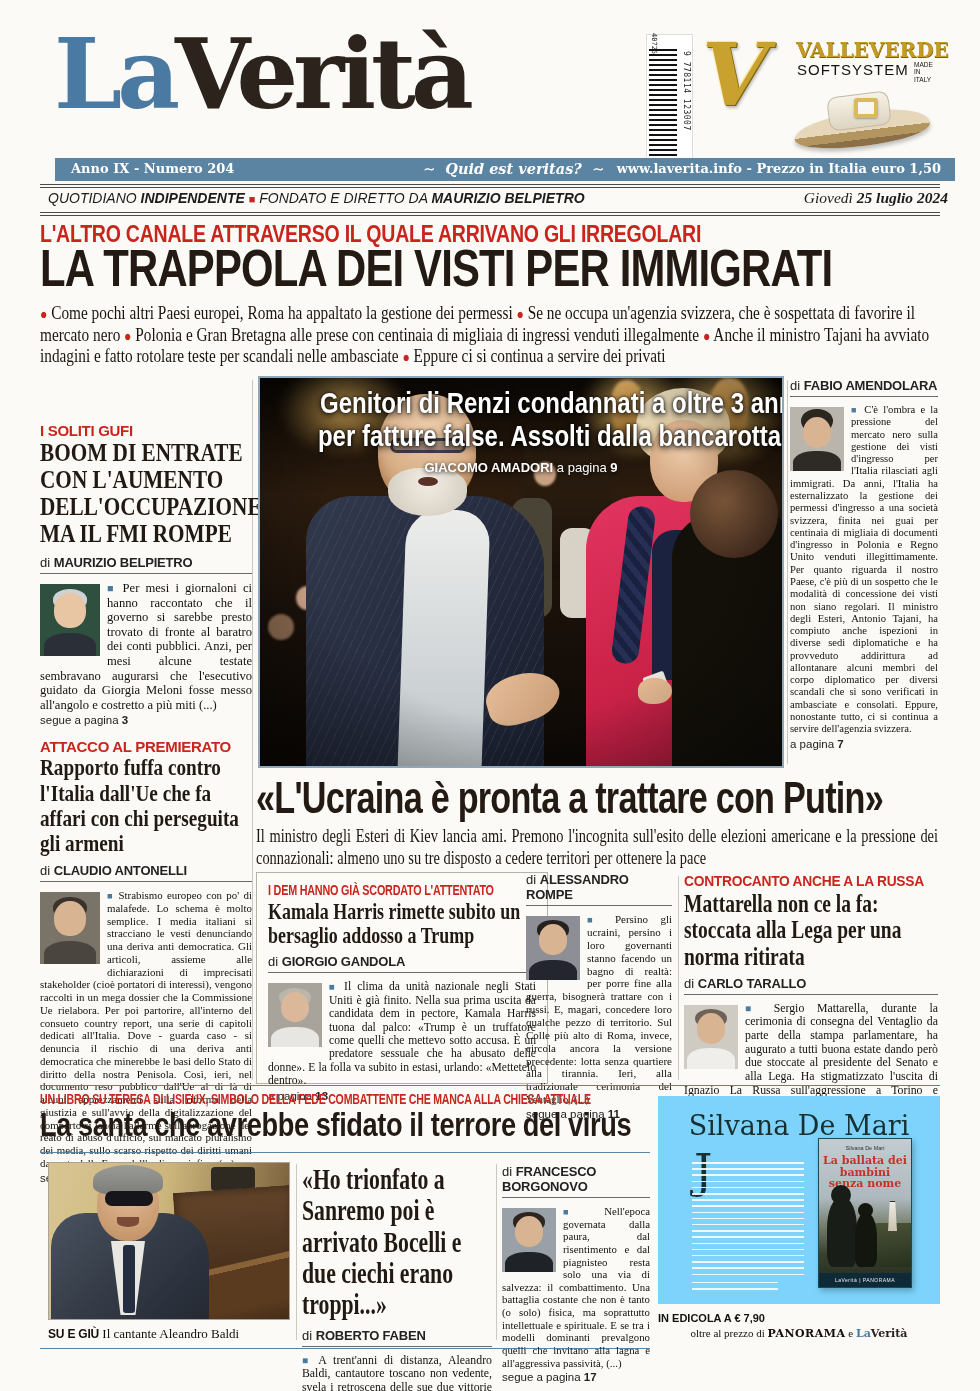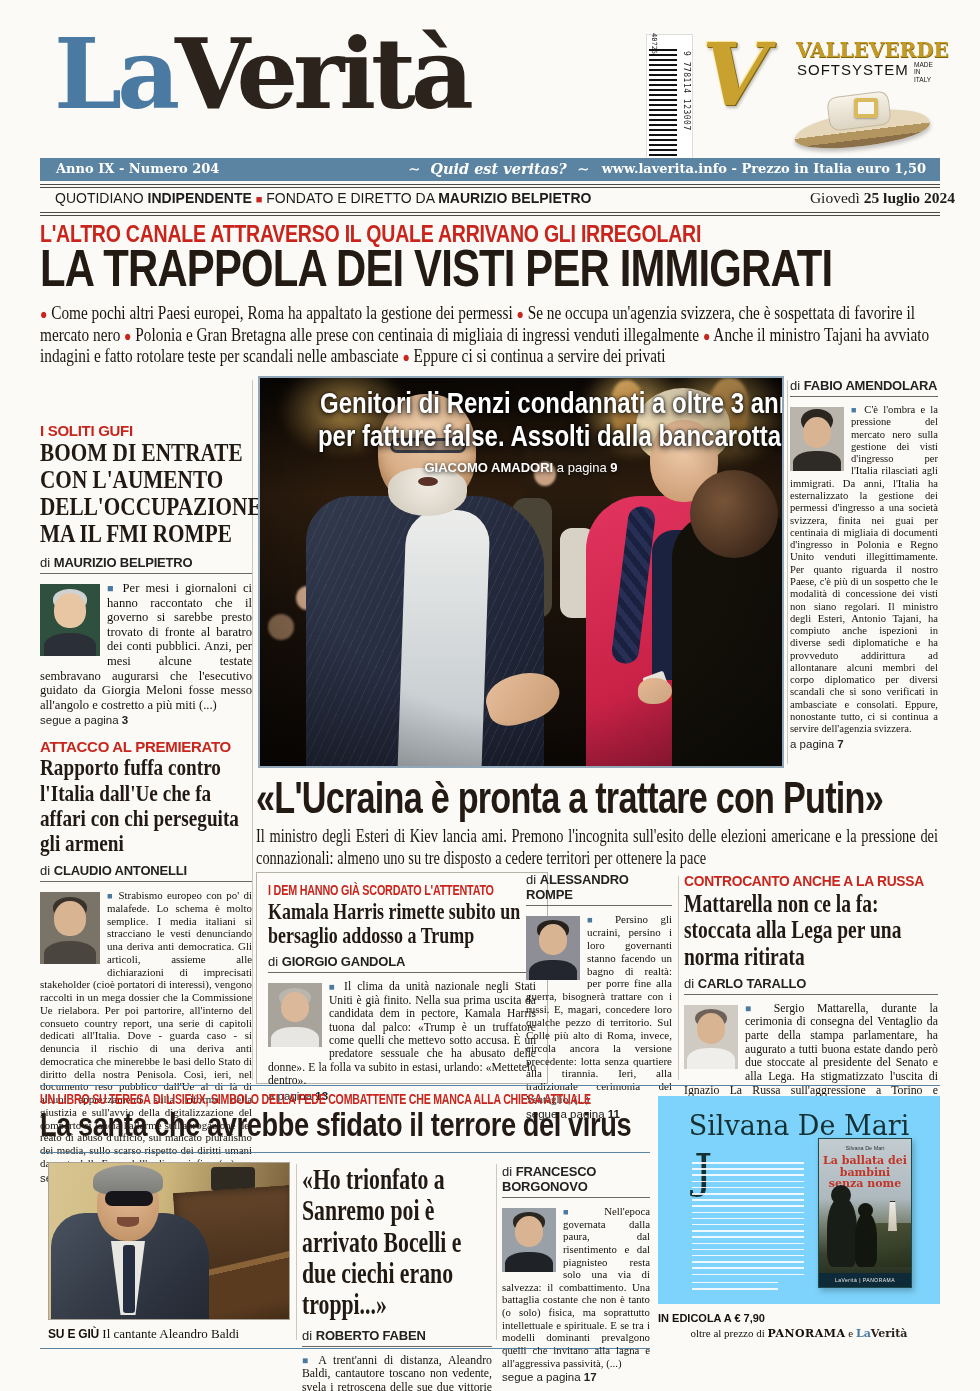--- a/index.html
+++ b/index.html
@@ -46,26 +46,26 @@
   .vv-made { position:absolute; left:212px; top:31px; font-family:"Liberation Sans", sans-serif; font-size:6.5px;
           color:#141414; line-height:1.15; }
   .sandal { position:absolute; left:88px; top:56px; width:148px; height:70px; }
   .sole { position:absolute; left:4px; top:26px; width:136px; height:34px; transform:rotate(-7deg);
           background:linear-gradient(180deg,#e7d7ba 0 55%,#b3955f 55% 80%,#8a6f48 80%);
           border-radius:55% 45% 50% 50% / 60% 55% 45% 45%; box-shadow:0 3px 4px rgba(0,0,0,.25); }
   .strap { position:absolute; left:38px; top:8px; width:62px; height:34px; transform:rotate(-7deg);
           background:linear-gradient(180deg,#f7f3e8,#ddd4c2); border:1px solid #c2b8a2; border-radius:10px; }
   .buckle { position:absolute; left:64px; top:12px; width:24px; height:20px; border:4px solid #d9bb5e;
           background:rgba(255,255,255,.65); border-radius:3px; box-shadow:0 1px 2px rgba(0,0,0,.3); }
-  .band { left:40px; top:158px; width:900px; height:23px; background:#5b84a2; color:#fff;
+  .band { left:55px; top:158px; width:900px; height:23px; background:#5b84a2; color:#fff;
           font-family:"DejaVu Serif", serif; font-weight:bold; font-size:13px; }
   .band .bl { position:absolute; left:16px; top:3px; }
   .band .bc { position:absolute; left:368px; top:2px; font-style:italic; font-size:14.5px; }
   .band .br { position:absolute; right:14px; top:3px; }
-  .subhead { left:55px; top:190px; width:900px; font-family:"Liberation Sans", sans-serif; font-size:14px; color:#1c1c1c; }
+  .subhead { left:48px; top:190px; width:900px; font-family:"Liberation Sans", sans-serif; font-size:14px; color:#1c1c1c;font-style:italic; }
   .subhead .sqr { color:#c9251d; font-size:11px; }
   .subhead .date { position:absolute; right:0; top:-1px; font-family:"Liberation Serif", serif; font-size:15.5px; }
 
   
   .kicker-main { left:40px; top:221px; font-size:23px; }
   .headline-main { left:40px; top:242px; width:900px; font-family:"Liberation Sans", sans-serif; font-weight:bold;
        font-size:51px; line-height:1.05; letter-spacing:-1px; color:#241a14; }
   .deck { left:40px; top:303px; width:900px; height:66px; overflow:hidden; font-size:18px; line-height:1.2;
        font-weight:normal; color:#1b140e; }
   .deck .bullet { color:#c9251d; font-size:0.8em; }

